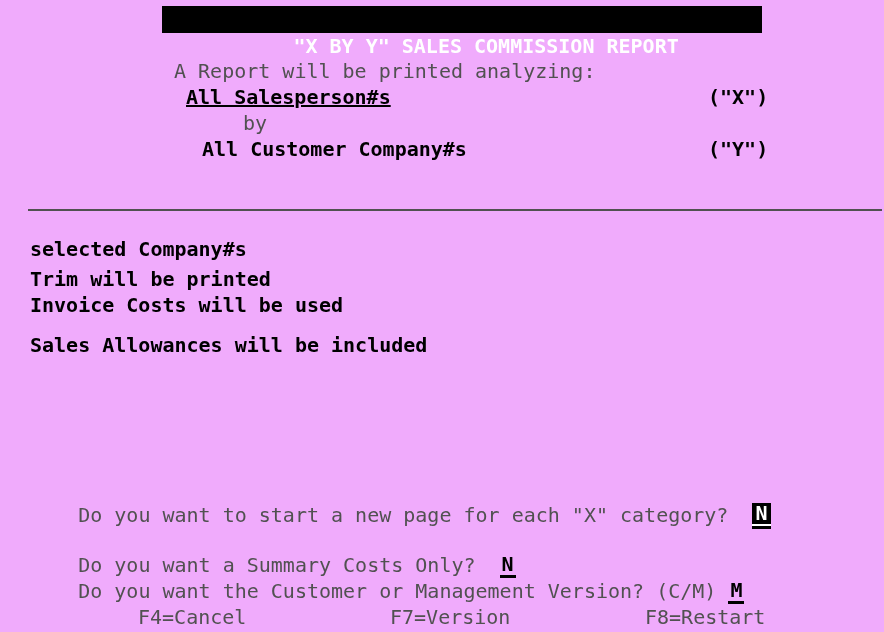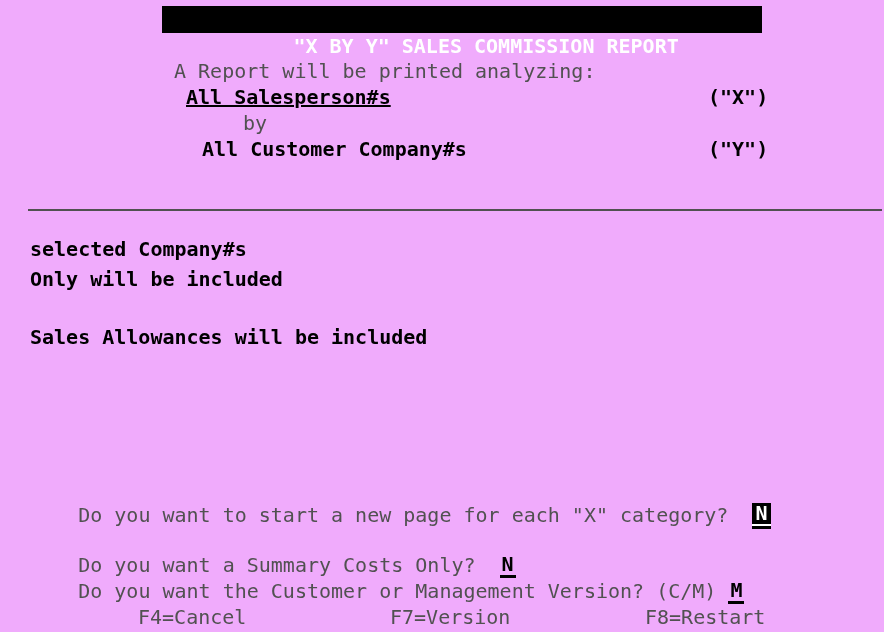--- a/index.html
+++ b/index.html
@@ -39,22 +39,23 @@
   <div class="ln emph" style="left:708px;top:84px;">("X")</div>
 
   <div class="ln" style="left:243px;top:110px;">by</div>
 
   <div class="ln emph" style="left:202px;top:136px;">All Customer Company#s</div>
   <div class="ln emph" style="left:708px;top:136px;">("Y")</div>
 
   <div class="rule"></div>
 
   <div class="ln emph" style="left:30px;top:214px;margin-top:22px;">selected Company#s</div>
-  <div class="ln emph" style="left:30px;top:266px;">Only will be included</div>
-  <div class="ln emph" style="left:30px;top:324px;">Sales Allowances will be included</div>
+  <div class="ln emph" style="left:30px;top:266px;">Trim will be printed</div>
+  <div class="ln emph" style="left:30px;top:292px;">Invoice Costs will be used</div>
+  <div class="ln emph" style="left:30px;top:332px;">Sales Allowances will be included</div>
 
   <div class="ln" style="left:30px;top:476px;">
     <span>Do you want to start a new page for each "X" category?  </span><span class="fld-inv">N</span>
   </div>
 
   <div class="ln" style="left:30px;top:526px;">
     <span>Do you want a Summary Costs Only?  </span><span class="fld">N</span>
   </div>
 
   <div class="ln" style="left:30px;top:552px;">

